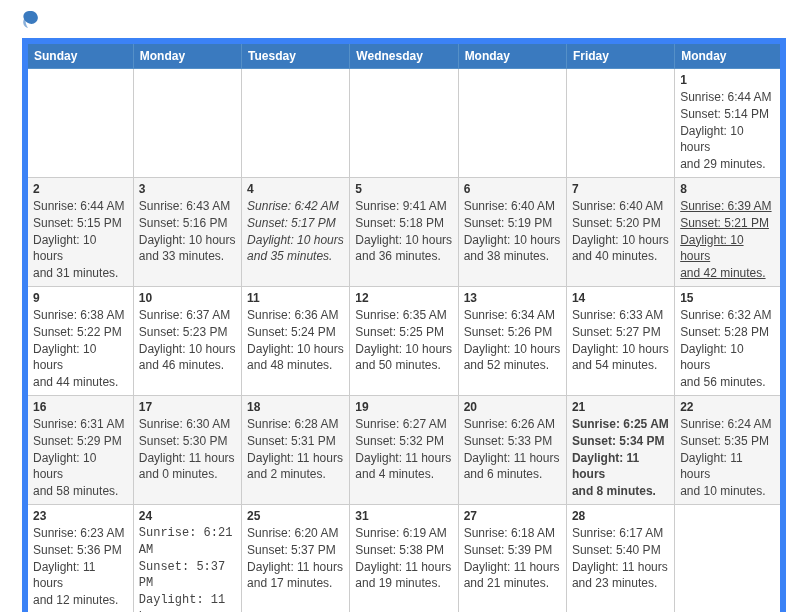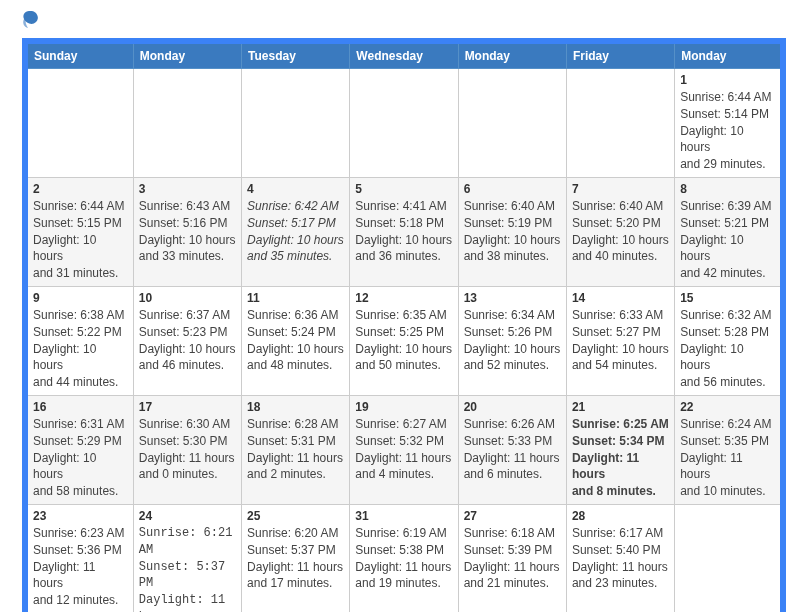--- a/index.html
+++ b/index.html
@@ -169,42 +169,42 @@
           </td>
           <td>
             <div class="day-num">4</div>
             <div class="day-info" style="white-space: pre-line; font-style: italic;">Sunrise: 6:42 AM
 Sunset: 5:17 PM
 Daylight: 10 hours
 and 35 minutes.</div>
           </td>
           <td>
             <div class="day-num">5</div>
-            <div class="day-info" style="white-space: pre-line;">Sunrise: 4:41 AM
+            <div class="day-info" style="white-space: pre-line;">Sunrise: 9:41 AM
 Sunset: 5:18 PM
 Daylight: 10 hours
 and 36 minutes.</div>
           </td>
           <td>
             <div class="day-num">6</div>
             <div class="day-info" style="white-space: pre-line;">Sunrise: 6:40 AM
 Sunset: 5:19 PM
 Daylight: 10 hours
 and 38 minutes.</div>
           </td>
           <td>
             <div class="day-num">7</div>
             <div class="day-info" style="white-space: pre-line;">Sunrise: 6:40 AM
 Sunset: 5:20 PM
 Daylight: 10 hours
 and 40 minutes.</div>
           </td>
           <td>
             <div class="day-num">8</div>
-            <div class="day-info" style="white-space: pre-line;">Sunrise: 6:39 AM
+            <div class="day-info" style="white-space: pre-line; text-decoration: underline;">Sunrise: 6:39 AM
 Sunset: 5:21 PM
 Daylight: 10 hours
 and 42 minutes.</div>
           </td>
         </tr>
         <tr>
           <td>
             <div class="day-num">9</div>
             <div class="day-info" style="white-space: pre-line;">Sunrise: 6:38 AM
 Sunset: 5:22 PM

